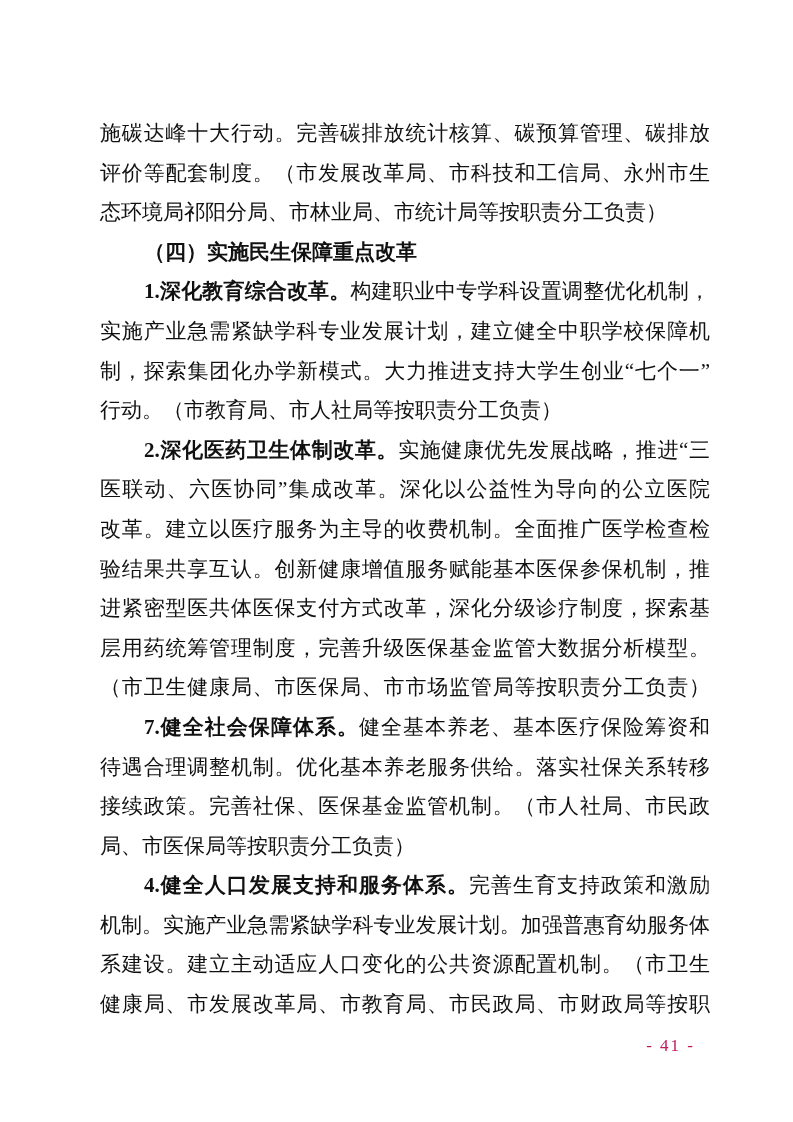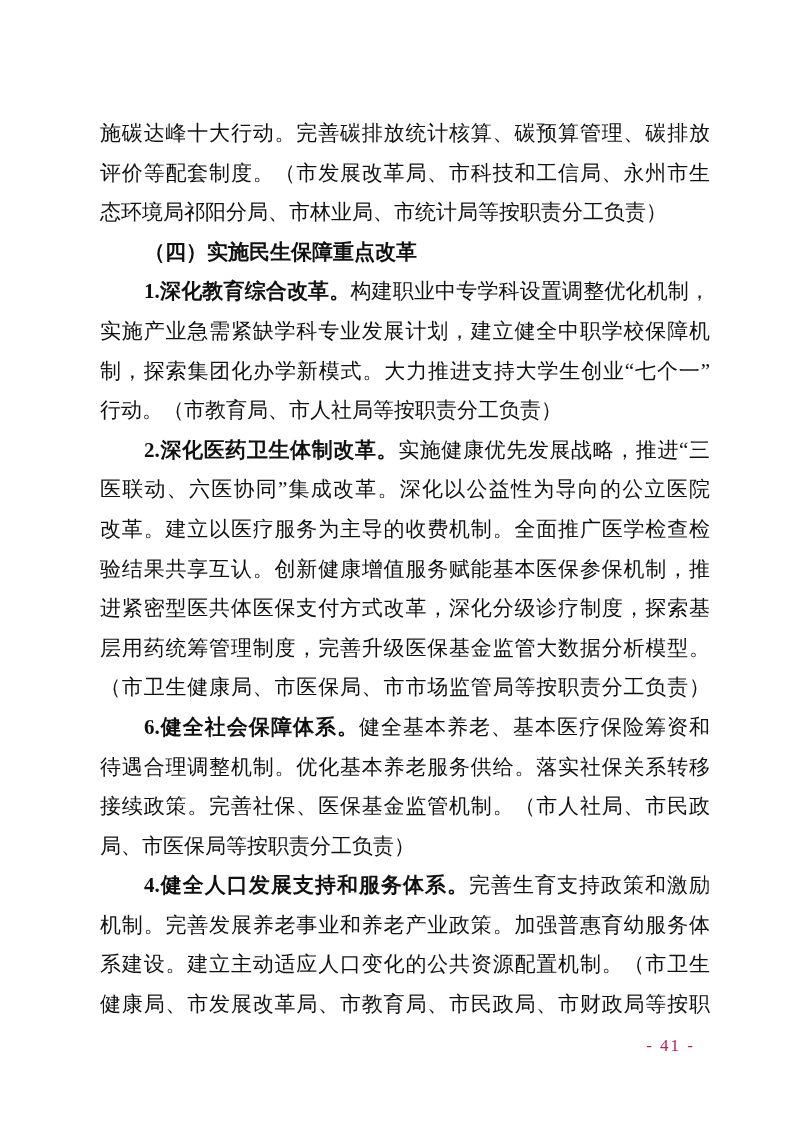--- a/index.html
+++ b/index.html
@@ -68,23 +68,23 @@
     <div class="line"><span>实施产业急需紧缺学科专业发展计划，建立健全中职学校保障机</span></div>
     <div class="line"><span>制，探索集团化办学新模式。大力推进支持大学生创业“七个一”</span></div>
     <div class="line nojust"><span>行动。（市教育局、市人社局等按职责分工负责）</span></div>
     <div class="line indent"><b>2.深化医药卫生体制改革。</b><span>实施健康优先发展战略，推进“三</span></div>
     <div class="line"><span>医联动、六医协同”集成改革。深化以公益性为导向的公立医院</span></div>
     <div class="line"><span>改革。建立以医疗服务为主导的收费机制。全面推广医学检查检</span></div>
     <div class="line"><span>验结果共享互认。创新健康增值服务赋能基本医保参保机制，推</span></div>
     <div class="line"><span>进紧密型医共体医保支付方式改革，深化分级诊疗制度，探索基</span></div>
     <div class="line"><span>层用药统筹管理制度，完善升级医保基金监管大数据分析模型。</span></div>
     <div class="line"><span>（市卫生健康局、市医保局、市市场监管局等按职责分工负责）</span></div>
-    <div class="line indent"><b>6.健全社会保障体系。</b><span>健全基本养老、基本医疗保险筹资和</span></div>
+    <div class="line indent"><b>7.健全社会保障体系。</b><span>健全基本养老、基本医疗保险筹资和</span></div>
     <div class="line"><span>待遇合理调整机制。优化基本养老服务供给。落实社保关系转移</span></div>
     <div class="line"><span>接续政策。完善社保、医保基金监管机制。（市人社局、市民政</span></div>
     <div class="line nojust"><span>局、市医保局等按职责分工负责）</span></div>
     <div class="line indent"><b>4.健全人口发展支持和服务体系。</b><span>完善生育支持政策和激励</span></div>
-    <div class="line"><span>机制。完善发展养老事业和养老产业政策。加强普惠育幼服务体</span></div>
+    <div class="line"><span>机制。实施产业急需紧缺学科专业发展计划。加强普惠育幼服务体</span></div>
     <div class="line"><span>系建设。建立主动适应人口变化的公共资源配置机制。（市卫生</span></div>
     <div class="line"><span>健康局、市发展改革局、市教育局、市民政局、市财政局等按职</span></div>
   </div>
   <div class="footer">- 41 -</div>
 </div>
 
 </body></html>

